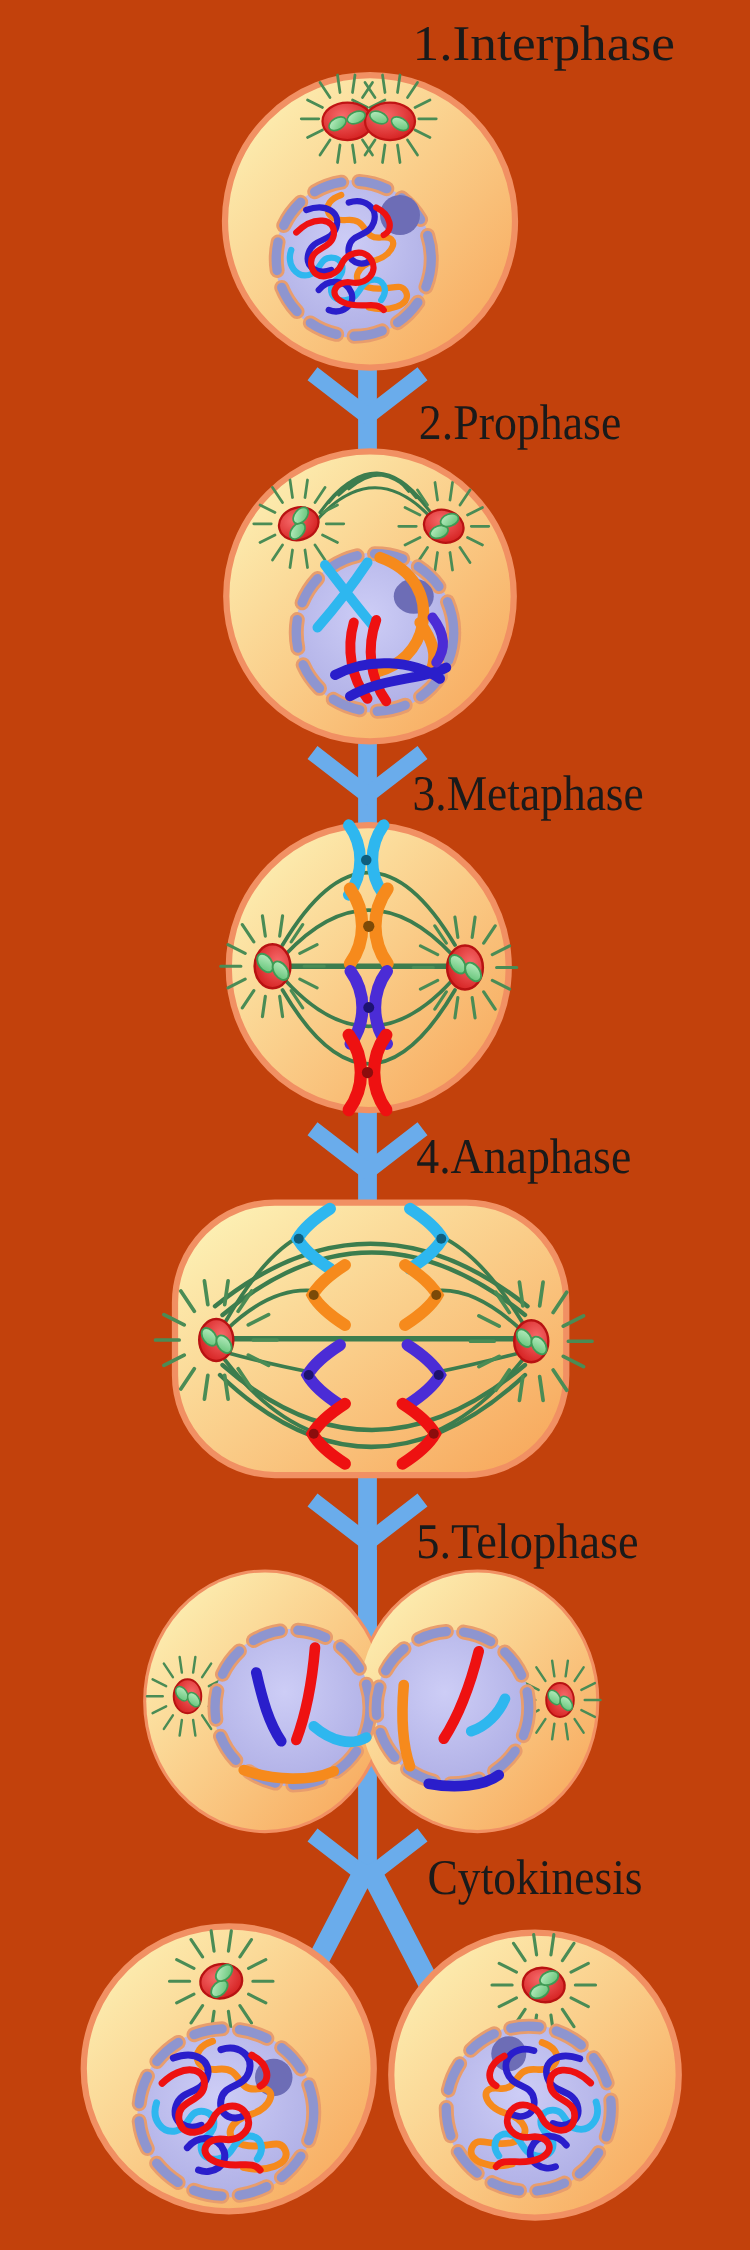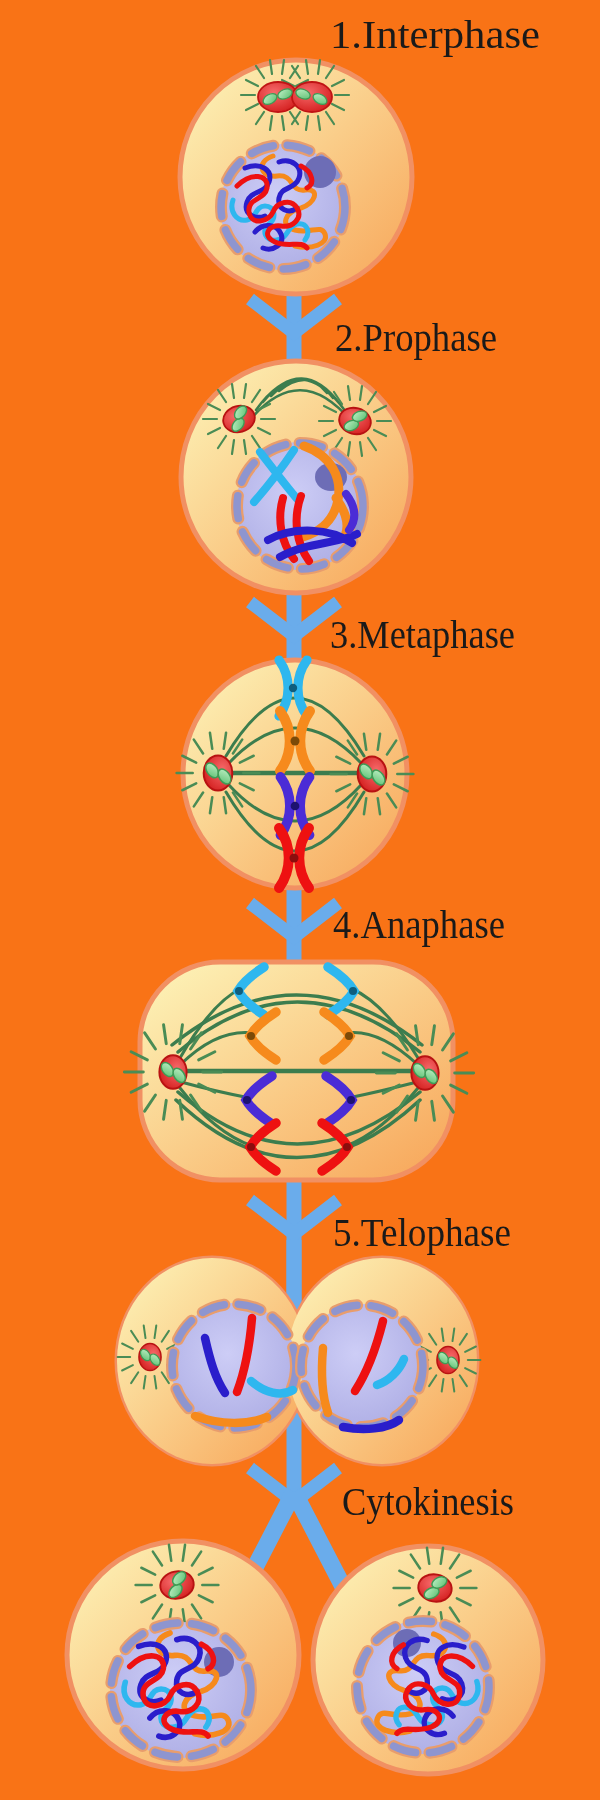--- a/index.html
+++ b/index.html
@@ -3,21 +3,21 @@
 <meta charset="utf-8">
 <style>
   :root{
     --arrow:#6aaceb; --label-ink:#1a1a1a; --cell-border:#f19063;
     --nucleus-envelope:#8e95cf; --nucleus-envelope-halo:#e89d6d; --nucleolus:#6d6db6;
     --aster-green:#4a8c55; --spindle-green:#3c7d4e;
     --centrosome-red:#d31616; --centriole-green:#7fd492;
     --chr-red:#ee1111; --chr-blue:#2a1ecb; --chr-cyan:#2eb7ef; --chr-orange:#f68a1c; --chr-indigo:#4b2cd6;
   }
   html,body{margin:0;padding:0;background:#ffffff;}
-  .canvas{width:600px;height:1800px;position:relative;background:#f97316;overflow:hidden;}
+  .canvas{width:600px;height:1800px;position:relative;background:#c2410c;overflow:hidden;}
   svg{display:block;}
   .stage-label{font-family:"Liberation Serif","DejaVu Serif",serif;font-size:40px;fill:var(--label-ink);}
   .cellbody{fill:url(#cellGrad);stroke:var(--cell-border);stroke-width:5;}
   .nucfill{fill:url(#nucGrad);}
   .dashhalo{fill:none;stroke:var(--nucleus-envelope-halo);stroke-width:12;stroke-dasharray:23 14;stroke-linecap:round;}
   .dashmain{fill:none;stroke:var(--nucleus-envelope);stroke-width:7.5;stroke-dasharray:23 14;stroke-linecap:round;}
   .arrowfill{fill:var(--arrow);}
   .arrowstroke{fill:none;stroke:var(--arrow);}
   .spindle{fill:none;stroke:var(--spindle-green);stroke-width:3;stroke-linecap:round;}
   .chrom{fill:none;stroke-linecap:round;stroke-linejoin:round;}

